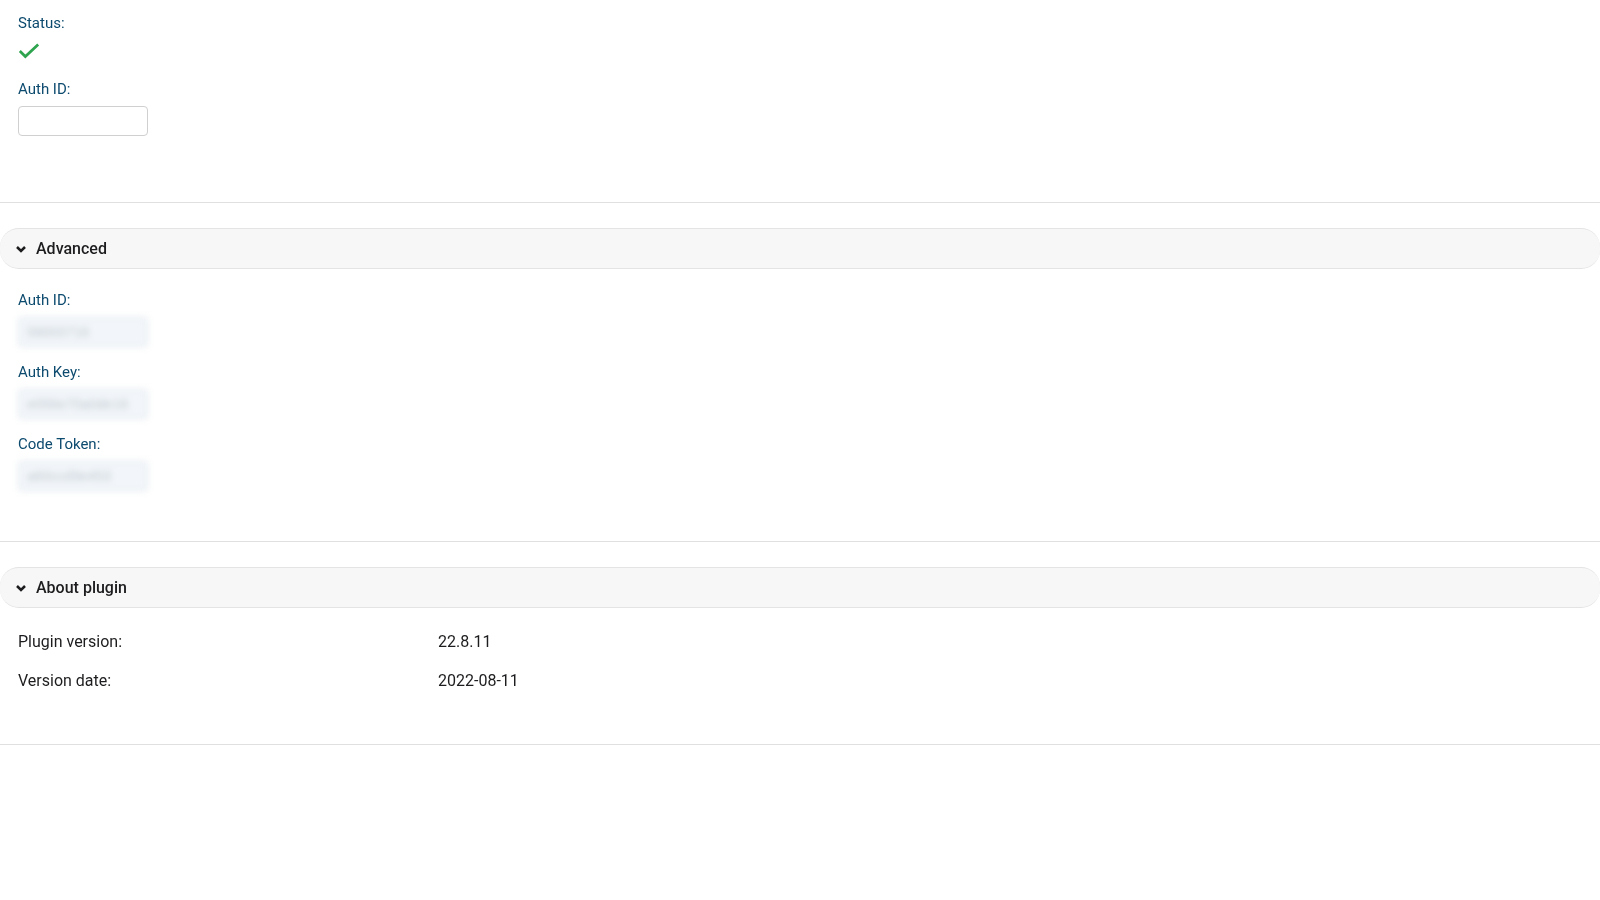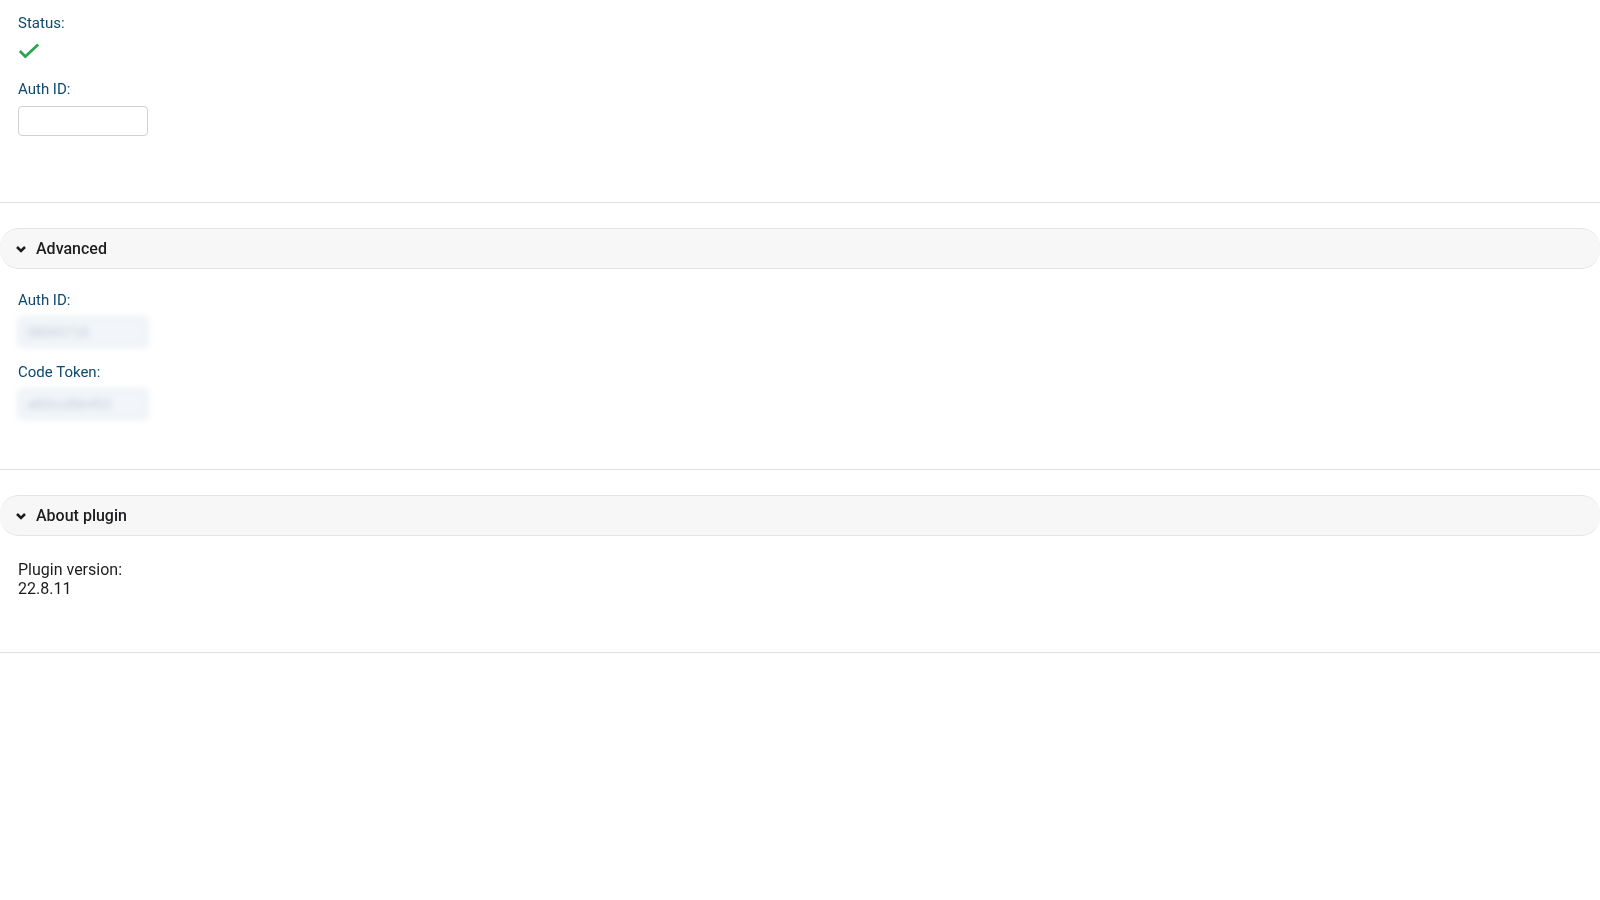--- a/index.html
+++ b/index.html
@@ -87,21 +87,20 @@
     }
     .collapsible-body {
       padding: 22px 18px 30px 18px;
     }
     .spacer {
       height: 25px;
     }
     .info-row {
       display: flex;
       padding: 10px 0;
-      flex-direction: column;
     }
     .info-label {
       width: 420px;
       font-size: 16px;
     }
     .info-value {
       font-size: 16px;
     }
     .about-body {
       padding: 14px 18px 24px 18px;
@@ -138,20 +137,24 @@
   </span>
   <span class="collapsible-title">Advanced</span>
 </div>
 
 <div class="collapsible-body">
   <div class="field-group">
     <span class="field-label">Auth ID:</span>
     <input type="text" class="field-input readonly" readonly="" value="58000716" style="">
   </div>
 
+  <div class="field-group">
+    <span class="field-label">Auth Key:</span>
+    <input type="text" class="field-input readonly" readonly="" value="e056e70a0de16" style="">
+  </div>
 
   <div class="field-group" style="margin-bottom:0;">
     <span class="field-label">Code Token:</span>
     <input type="text" class="field-input readonly" readonly="" value="a60ccd9e453" style="">
   </div>
 </div>
 
 <div class="divider"></div>
 <div class="spacer"></div>
 
@@ -162,15 +165,19 @@
       </svg>
   </span>
   <span class="collapsible-title">About plugin</span>
 </div>
 
 <div class="about-body">
   <div class="info-row">
     <span class="info-label">Plugin version:</span>
     <span class="info-value">22.8.11</span>
   </div>
+  <div class="info-row">
+    <span class="info-label">Version date:</span>
+    <span class="info-value">2022-08-11</span>
+  </div>
 </div>
 
 <div class="divider"></div>
 
 </body></html>

